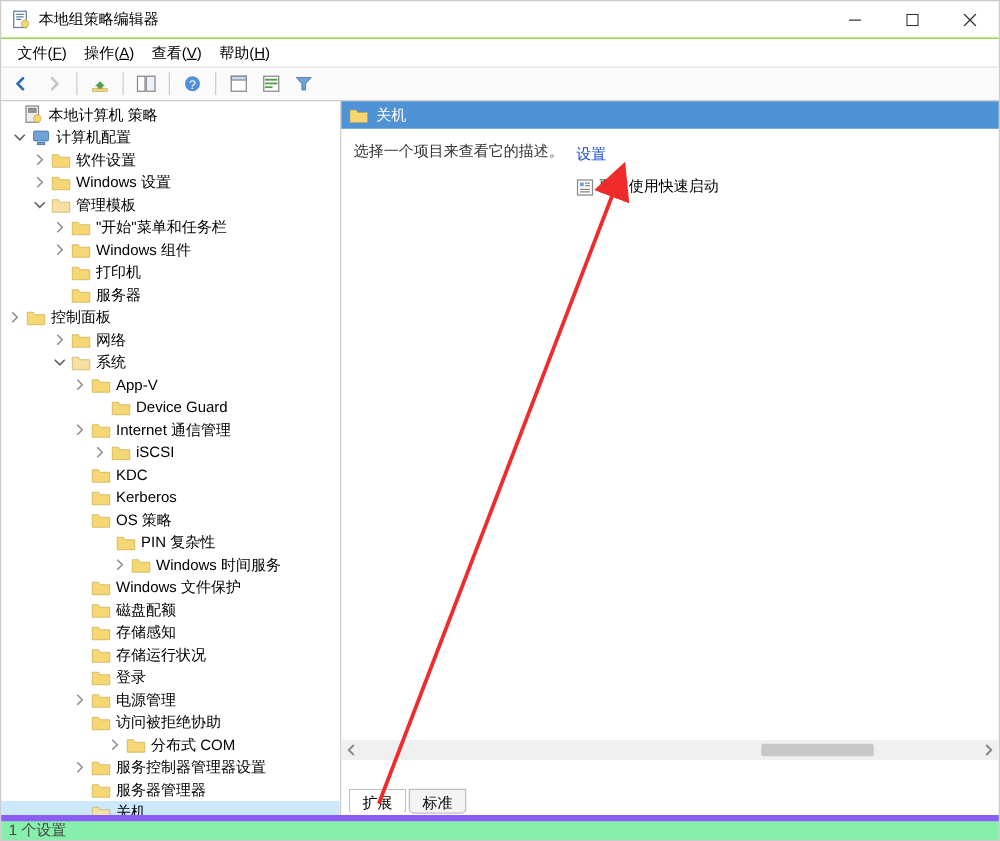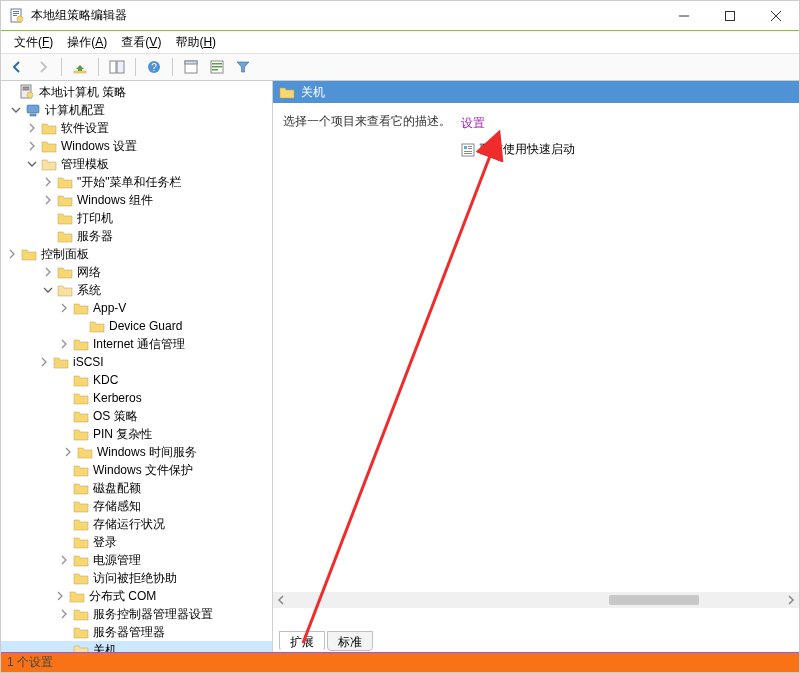--- a/index.html
+++ b/index.html
@@ -28,27 +28,27 @@
   .folder-icon path { fill: #f7d774; stroke: #bfa23f; stroke-width: .5; }
   .folder-open-icon path { fill: #f6e0a6; stroke: #bfa23f; stroke-width: .5; }
   .computer-icon rect { fill: #6fa2d6; stroke: #2a5c8b; stroke-width: .5; }
   .gpedit-icon rect { fill: #eee; stroke: #888; }
   .main { flex: 1; display: flex; flex-direction: column; min-width: 0; }
   .main-header { height: 22px; background: #4f93d6; color: #fff; display: flex; align-items: center; padding-left: 6px; font-size: 12px; }
   .main-header .node-icon { margin-right: 6px; }
   .main-body { flex: 1; display: flex; padding: 10px 6px 0 6px; min-height: 0; position: relative; }
   .left-pane { width: 180px; padding-right: 8px; padding-left: 4px; font-size: 12px; color: #333; }
   .right-pane { flex: 1; font-size: 12px; position: relative; padding-top: 2px; }
-  .right-pane .col-header { color: #a21caf; margin-bottom: 8px; padding-left: 2px; }
+  .right-pane .col-header { color: #1d4ed8; margin-bottom: 8px; padding-left: 2px; }
   .setting-row { display: flex; align-items: center; gap: 4px; padding: 1px 2px; cursor: default; }
   .setting-icon { width: 14px; height: 14px; flex-shrink: 0; }
   .tabs { height: 22px; display: flex; align-items: flex-end; border-top: 1px solid #fff; padding-left: 6px; gap: 2px; }
   .tab { height: 20px; padding: 2px 10px 0 10px; background: #f4f4f4; border: 1px solid #bfbfbf; border-bottom: 1px solid #bfbfbf; border-radius: 0 0 4px 4px; font-size: 12px; cursor: pointer; position: relative; top: -1px; }
   .tab.active { background: #fff; border-bottom-color: #fff; }
-  .statusbar { height: 20px; border-top: 1px solid #8b5cf6; font-size: 12px; display: flex; align-items: center; padding-left: 6px; color: #444; background: #f97316; }
+  .statusbar { height: 20px; border-top: 5px solid #8b5cf6; font-size: 12px; display: flex; align-items: center; padding-left: 6px; color: #444; background: #86efac; }
   .hscroll { position: absolute; left: 0; right: 0; bottom: 22px; height: 16px; background: #f0f0f0; display: flex; align-items: center; }
   .hscroll .thumb { width: 90px; height: 10px; background: #c8c8c8; border-radius: 2px; margin-left: 320px; }
   .arrow-overlay { position: absolute; pointer-events: none; z-index: 50; }
   
   .sidebar::-webkit-scrollbar { width: 16px; height: 16px; }
   .sidebar::-webkit-scrollbar-thumb { background: #c8c8c8; }
   .sidebar::-webkit-scrollbar-track { background: #f0f0f0; }
 </style>
 </head>
 <body>
@@ -296,21 +296,21 @@
               <span class="twisty">
                 <svg width="10" height="10" viewBox="0 0 10 10">
                   <path d="M3 1 L7 5 L3 9" fill="none" stroke="#909090" stroke-width="1.3"></path>
                 </svg>
               </span>
               <svg class="node-icon folder-icon" viewBox="0 0 16 16">
                 <path d="M1 4 h5 l1 2 h8 v8 h-14 z"></path>
               </svg>
               <span>Internet 通信管理</span>
             </div>
-            <div class="tree-row" style="padding-left: 36px;">
+            <div class="tree-row" style="padding-left: 72px;">
               <span class="twisty">
                 <svg width="10" height="10" viewBox="0 0 10 10">
                   <path d="M3 1 L7 5 L3 9" fill="none" stroke="#909090" stroke-width="1.3"></path>
                 </svg>
               </span>
               <svg class="node-icon folder-icon" viewBox="0 0 16 16">
                 <path d="M1 4 h5 l1 2 h8 v8 h-14 z"></path>
               </svg>
               <span>iSCSI</span>
             </div>
@@ -328,28 +328,28 @@
               </svg>
               <span>Kerberos</span>
             </div>
             <div class="tree-row" style="padding-left: 56px;">
               <span class="twisty empty"></span>
               <svg class="node-icon folder-icon" viewBox="0 0 16 16">
                 <path d="M1 4 h5 l1 2 h8 v8 h-14 z"></path>
               </svg>
               <span>OS 策略</span>
             </div>
-            <div class="tree-row" style="padding-left: 56px;">
+            <div class="tree-row" style="padding-left: 76px;">
               <span class="twisty empty"></span>
               <svg class="node-icon folder-icon" viewBox="0 0 16 16">
                 <path d="M1 4 h5 l1 2 h8 v8 h-14 z"></path>
               </svg>
               <span>PIN 复杂性</span>
             </div>
-            <div class="tree-row" style="padding-left: 60px;">
+            <div class="tree-row" style="padding-left: 88px;">
               <span class="twisty">
                 <svg width="10" height="10" viewBox="0 0 10 10">
                   <path d="M3 1 L7 5 L3 9" fill="none" stroke="#909090" stroke-width="1.3"></path>
                 </svg>
               </span>
               <svg class="node-icon folder-icon" viewBox="0 0 16 16">
                 <path d="M1 4 h5 l1 2 h8 v8 h-14 z"></path>
               </svg>
               <span>Windows 时间服务</span>
             </div>
@@ -399,21 +399,21 @@
               </svg>
               <span>电源管理</span>
             </div>
             <div class="tree-row" style="padding-left: 56px; align-items: center;">
               <span class="twisty empty"></span>
               <svg class="node-icon folder-icon" viewBox="0 0 16 16">
                 <path d="M1 4 h5 l1 2 h8 v8 h-14 z"></path>
               </svg>
               <span>访问被拒绝协助</span>
             </div>
-            <div class="tree-row" style="padding-left: 52px;">
+            <div class="tree-row" style="padding-left: 84px;">
               <span class="twisty">
                 <svg width="10" height="10" viewBox="0 0 10 10">
                   <path d="M3 1 L7 5 L3 9" fill="none" stroke="#909090" stroke-width="1.3"></path>
                 </svg>
               </span>
               <svg class="node-icon folder-icon" viewBox="0 0 16 16">
                 <path d="M1 4 h5 l1 2 h8 v8 h-14 z"></path>
               </svg>
               <span>分布式 COM</span>
             </div>

